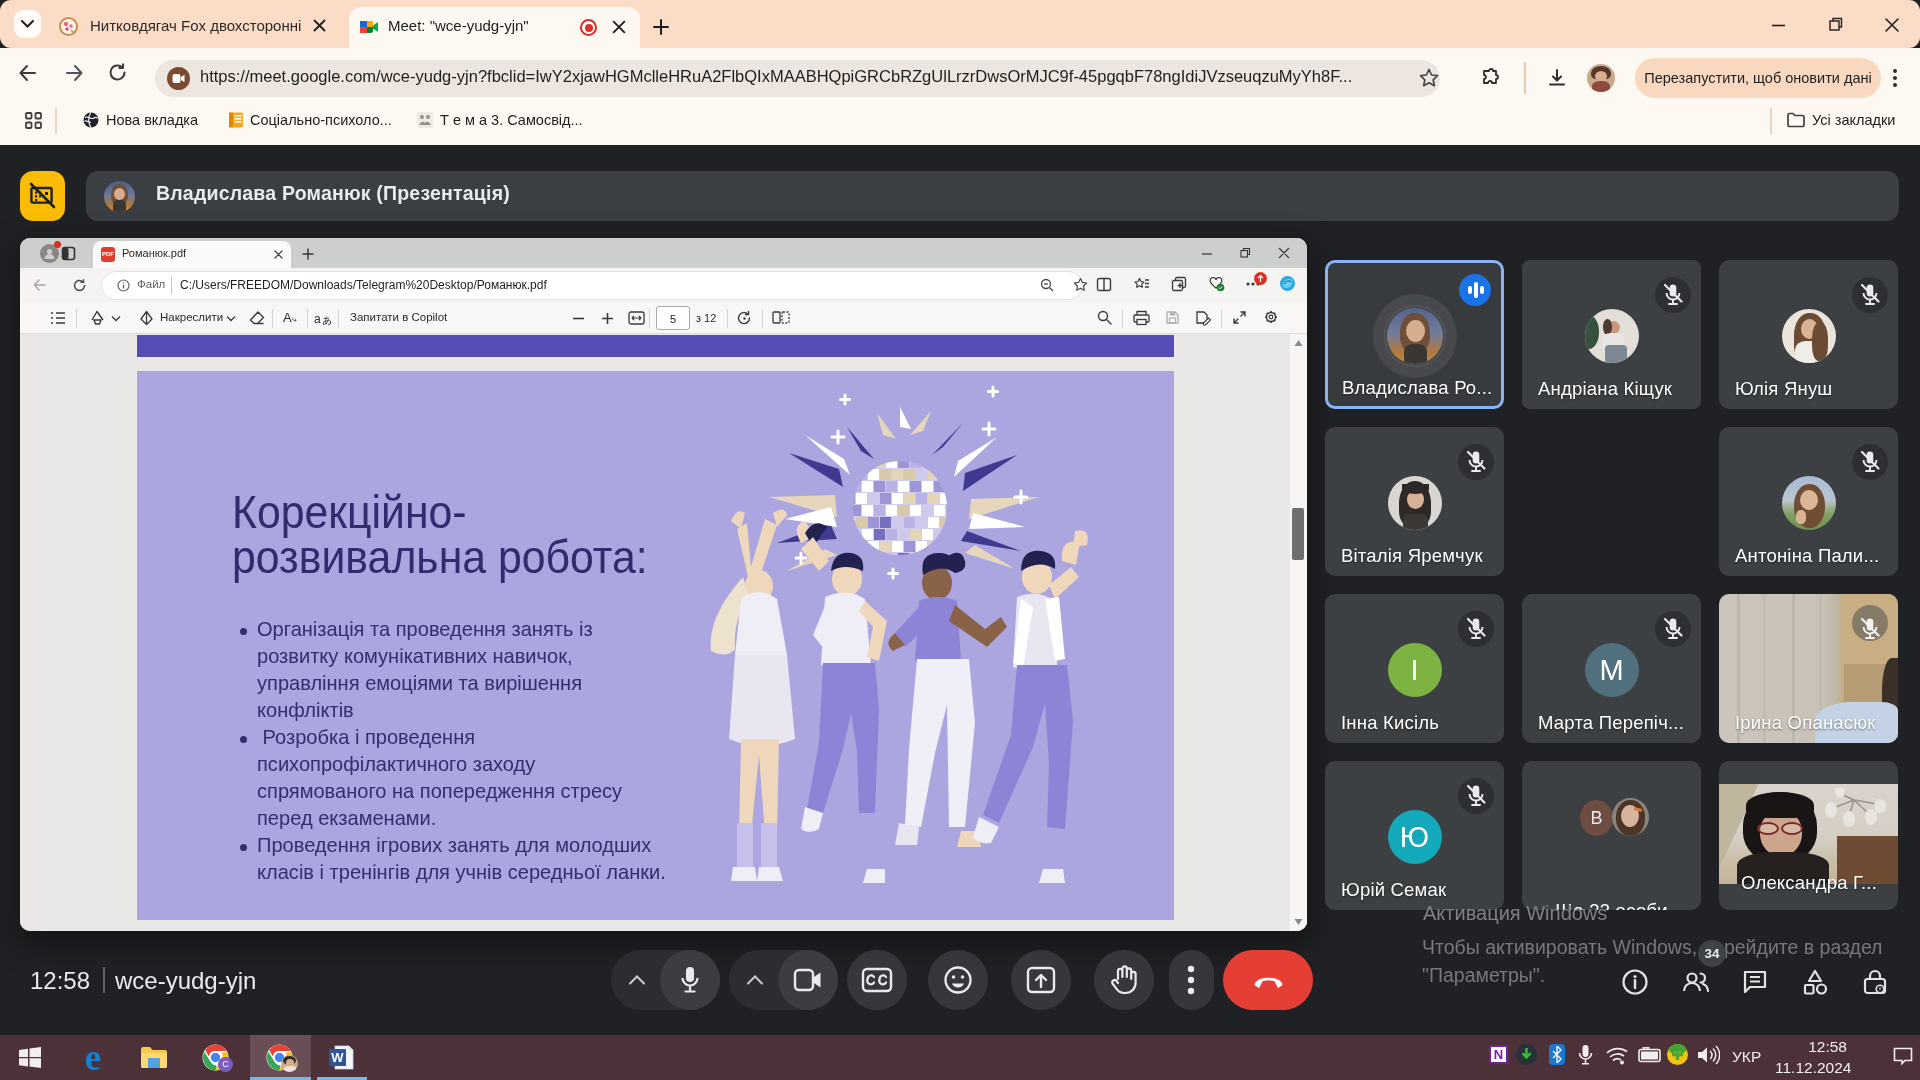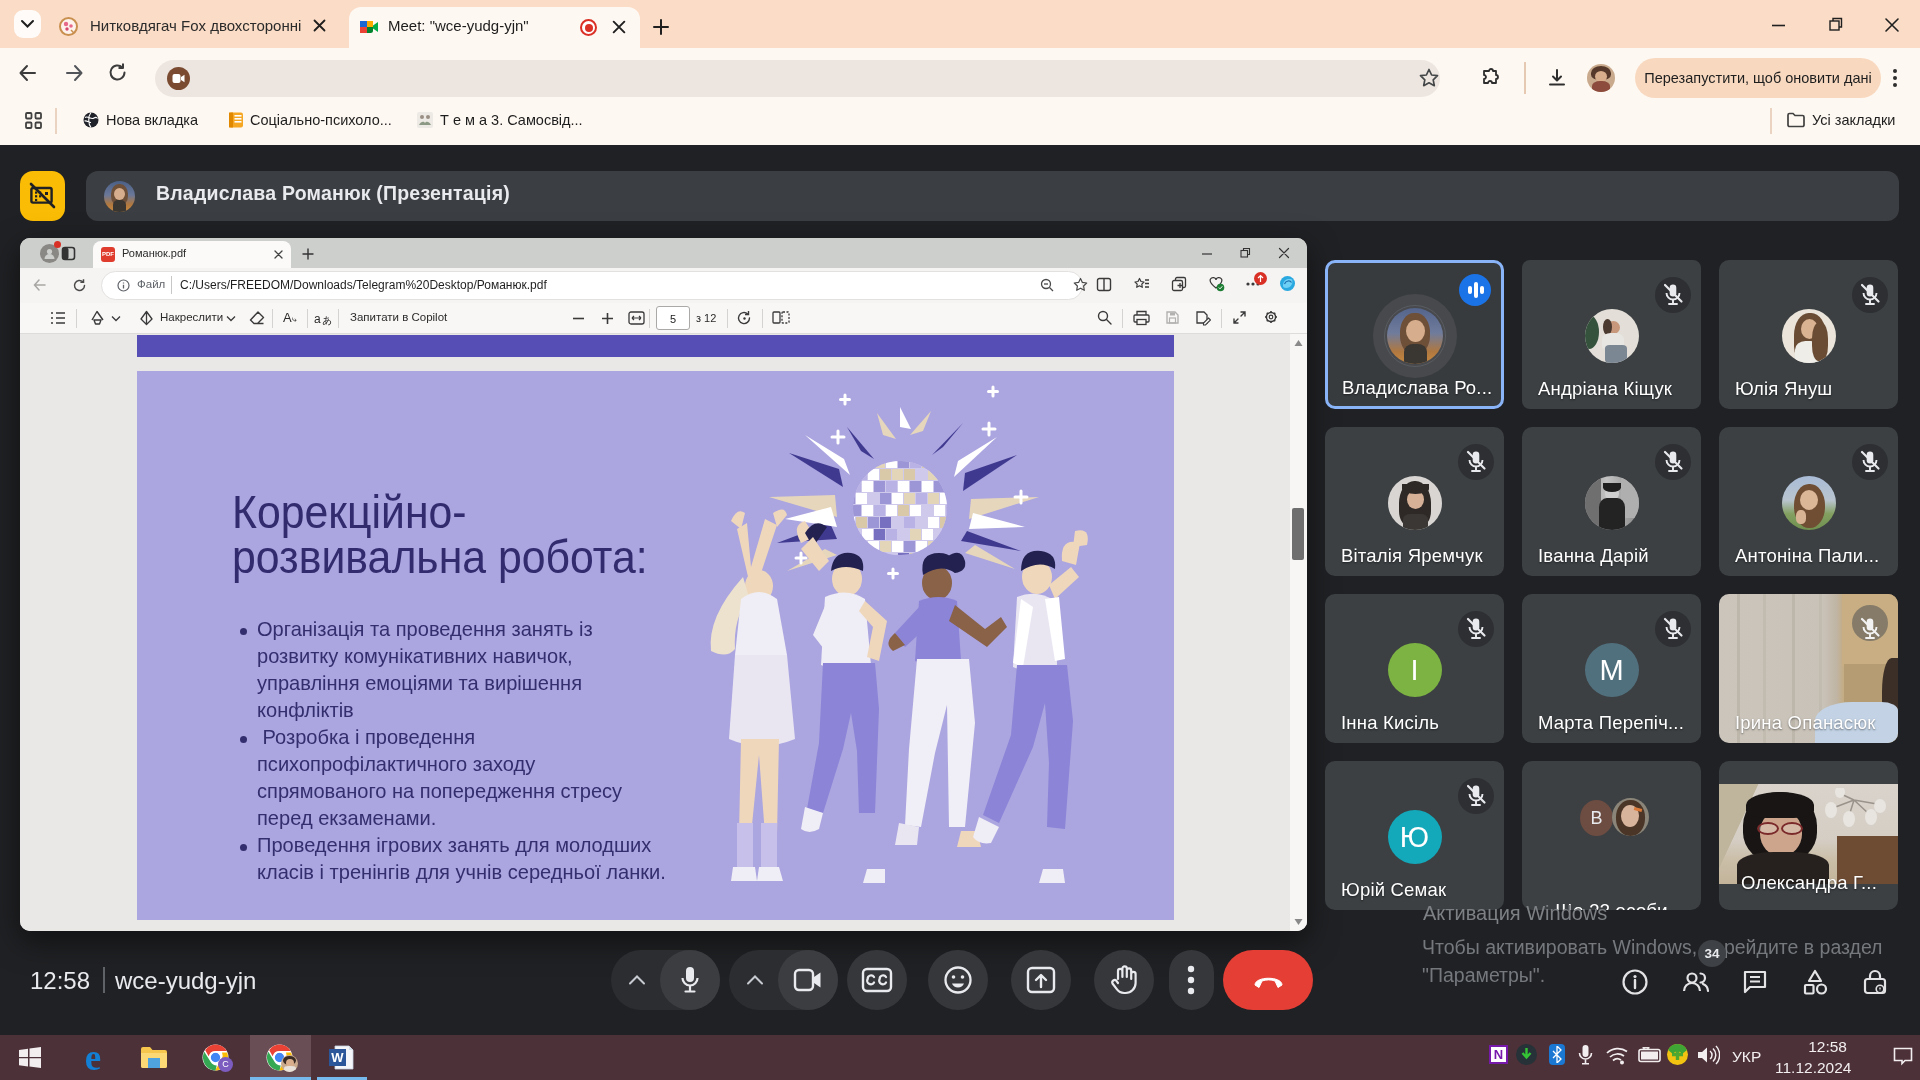--- a/index.html
+++ b/index.html
@@ -2,21 +2,21 @@
 <html><head>
 <meta charset="utf-8">
 <style>
   * { margin:0; padding:0; box-sizing:border-box; }
   html,body { width:1920px; height:1080px; overflow:hidden; }
   body { font-family:"Liberation Sans", sans-serif; }
   .abs { position:absolute; }
   #screen { position:relative; width:1920px; height:1080px; background:#202124; }
 
   
-  #tabbar { position:absolute; left:0; top:0; width:1920px; height:48px; background:#FBDCC6; }
+  #tabbar { position:absolute; left:0; top:0; width:1920px; height:48px; background:#FBDCC6;border-radius:11px; }
   #toolbar { position:absolute; left:0; top:48px; width:1920px; height:50px; background:#FEF8F2; }
   #bookmarks { position:absolute; left:0; top:98px; width:1920px; height:47px; background:#FEF8F2; }
 
   
   #meet { position:absolute; left:0; top:145px; width:1920px; height:890px; background:#202124; }
 
   
   #edge { position:absolute; left:20px; top:93px; width:1287px; height:693px; background:#E9E8E7; border-radius:10px; box-shadow:0 10px 30px rgba(0,0,0,0.5); }
 
   
@@ -90,20 +90,21 @@
     <svg class="abs" style="left:107px;top:14px" width="21" height="21" viewBox="0 0 21 21">
         <path d="M17.5 10.5 a7 7 0 1 1 -2.2-5.1" stroke="#3C3C3C" stroke-width="2" fill="none" stroke-linecap="round"></path>
         <path d="M16 1.5 V6 H11.5" fill="none" stroke="#3C3C3C" stroke-width="2" stroke-linejoin="round"></path>
       </svg>
     <div class="abs" style="left:155px;top:12px;width:1285px;height:37px;background:#EDE6E0;border-radius:19px;"></div>
     <div class="abs" style="left:167px;top:19px;width:23px;height:23px;border-radius:50%;background:#7A4A31;"></div>
     <svg class="abs" style="left:172px;top:25px" width="13" height="11" viewBox="0 0 13 11">
         <rect x="0.5" y="1" width="8" height="9" rx="2" fill="#fff"></rect>
         <path d="M9 4 L12.5 1.8 V9.2 L9 7 Z" fill="#fff"></path>
       </svg>
+    <div class="abs" style="left:200px;top:19px;width:1185px;height:24px;overflow:hidden;font-size:16.5px;color:#1E1E1E;white-space:nowrap;">https://meet.google.com/wce-yudg-yjn?fbclid=IwY2xjawHGMclleHRuA2FlbQIxMAABHQpiGRCbRZgUlLrzrDwsOrMJC9f-45pgqbF78ngIdiJVzseuqzuMyYh8F...</div>
     <svg class="abs" style="left:1419px;top:20px" width="20" height="20" viewBox="0 0 20 20">
         <path d="M10 1.5 L12.6 7 L18.5 7.7 L14.2 11.8 L15.3 17.7 L10 14.8 L4.7 17.7 L5.8 11.8 L1.5 7.7 L7.4 7 Z" fill="none" stroke="#444748" stroke-width="1.7" stroke-linejoin="round"></path>
       </svg>
     <svg class="abs" style="left:1481px;top:20px" width="20" height="20" viewBox="0 0 20 20">
         <path d="M8 3 a2 2 0 0 1 4 0 h3 v4 a2 2 0 0 1 0 4 v4 h-4 a2 2 0 0 0 -4 0 H3 v-4 a2 2 0 0 0 0 -4 V3 Z" fill="none" stroke="#2E2E2E" stroke-width="1.8" stroke-linejoin="round"></path>
       </svg>
     <div class="abs" style="left:1524px;top:14px;width:1.5px;height:32px;background:#E6C9B3;"></div>
     <svg class="abs" style="left:1547px;top:20px" width="20" height="20" viewBox="0 0 20 20">
         <path d="M10 2 V12 M6 8.5 L10 12.5 L14 8.5" stroke="#2E2E2E" stroke-width="2" fill="none" stroke-linecap="round" stroke-linejoin="round"></path>
         <path d="M3 16.5 H17" stroke="#2E2E2E" stroke-width="2" stroke-linecap="round"></path>
@@ -619,38 +620,20 @@
       <svg class="micoff" viewBox="0 0 36 36">
           <g stroke="#E8EAED" fill="none">
             <rect x="14.7" y="7.5" width="6.6" height="12" rx="3.3" fill="#E8EAED" stroke="none"></rect>
             <path d="M11.5 16 a6.5 6.5 0 0 0 13 0" stroke-width="1.9"></path>
             <path d="M18 23 V26.5 M14 27 H22" stroke-width="1.9" stroke-linecap="round"></path>
             <path d="M10 8 L26.5 24.5" stroke-width="2.2" stroke-linecap="round"></path>
           </g>
         </svg>
       <div class="tname">Віталія Яремчук</div>
     </div>
-    <div class="tile" style="left:1522px;top:282px;">
-      <div class="avcirc" style="background:linear-gradient(90deg,#9B9B9B 0%,#C2C2C2 40%,#8A8A8A 100%);">
-        <div class="abs" style="left:0px;top:0px;width:16px;height:54px;background:#6F6F6F;"></div>
-        <div class="abs" style="left:36px;top:2px;width:18px;height:40px;background:#AFAFAF;"></div>
-        <div class="abs" style="left:20px;top:10px;width:14px;height:15px;border-radius:50%;background:#CFCFCF;"></div>
-        <div class="abs" style="left:18px;top:7px;width:18px;height:9px;border-radius:0 0 50% 50%;background:#1F1F1F;"></div>
-        <div class="abs" style="left:14px;top:22px;width:26px;height:32px;border-radius:30% 30% 0 0;background:#232323;"></div>
-      </div>
-      <svg class="micoff" viewBox="0 0 36 36">
-          <g stroke="#E8EAED" fill="none">
-            <rect x="14.7" y="7.5" width="6.6" height="12" rx="3.3" fill="#E8EAED" stroke="none"></rect>
-            <path d="M11.5 16 a6.5 6.5 0 0 0 13 0" stroke-width="1.9"></path>
-            <path d="M18 23 V26.5 M14 27 H22" stroke-width="1.9" stroke-linecap="round"></path>
-            <path d="M10 8 L26.5 24.5" stroke-width="2.2" stroke-linecap="round"></path>
-          </g>
-        </svg>
-      <div class="tname">Іванна Дарій</div>
-    </div>
     <div class="tile" style="left:1719px;top:282px;">
       <div class="avcirc" style="background:linear-gradient(180deg,#A9BCD6 0%,#B9C4CF 45%,#83A061 70%,#70904F 100%);">
         <div class="abs" style="left:12px;top:8px;width:31px;height:44px;border-radius:48%;background:#6F4E34;"></div>
         <div class="abs" style="left:18px;top:14px;width:18px;height:20px;border-radius:50%;background:#DBB697;"></div>
         <div class="abs" style="left:14px;top:34px;width:10px;height:14px;border-radius:40%;background:#D8B394;"></div>
       </div>
       <svg class="micoff" viewBox="0 0 36 36">
           <g stroke="#E8EAED" fill="none">
             <rect x="14.7" y="7.5" width="6.6" height="12" rx="3.3" fill="#E8EAED" stroke="none"></rect>
             <path d="M11.5 16 a6.5 6.5 0 0 0 13 0" stroke-width="1.9"></path>

